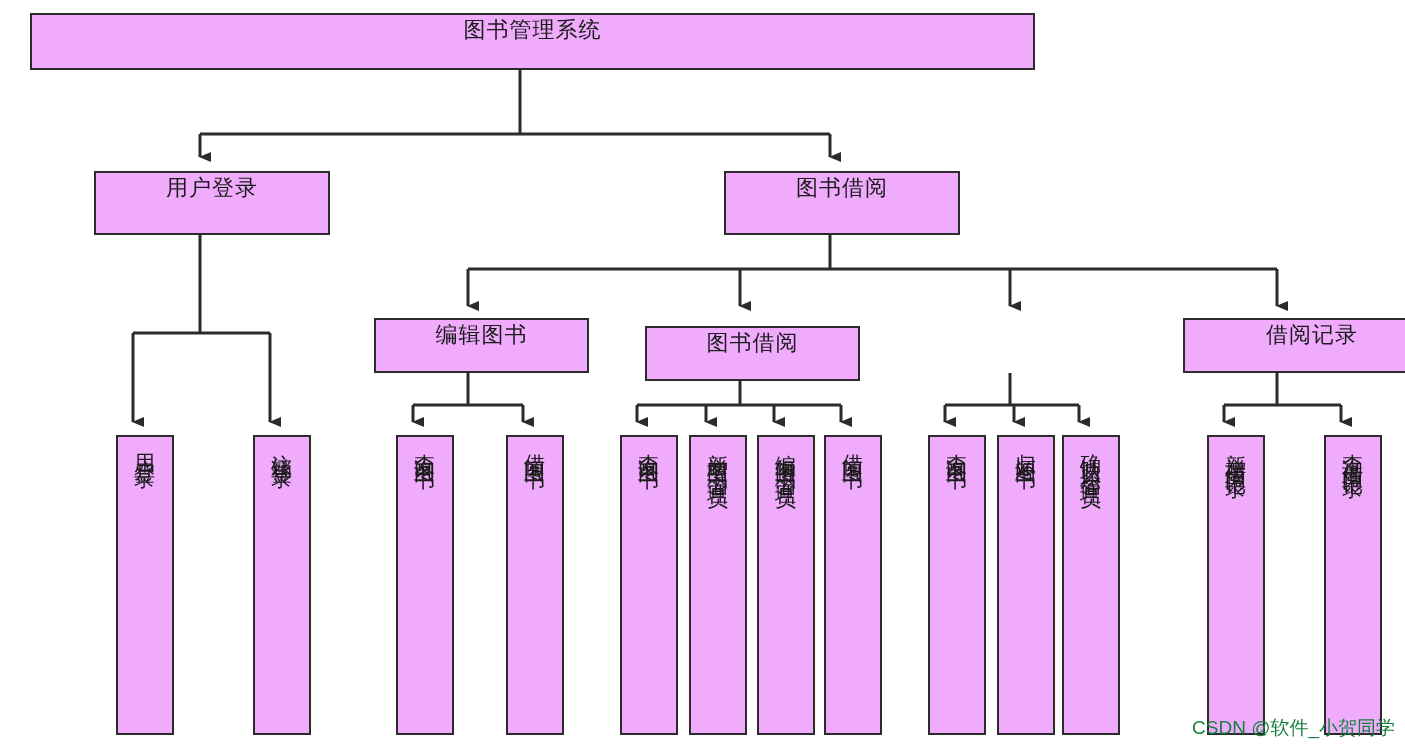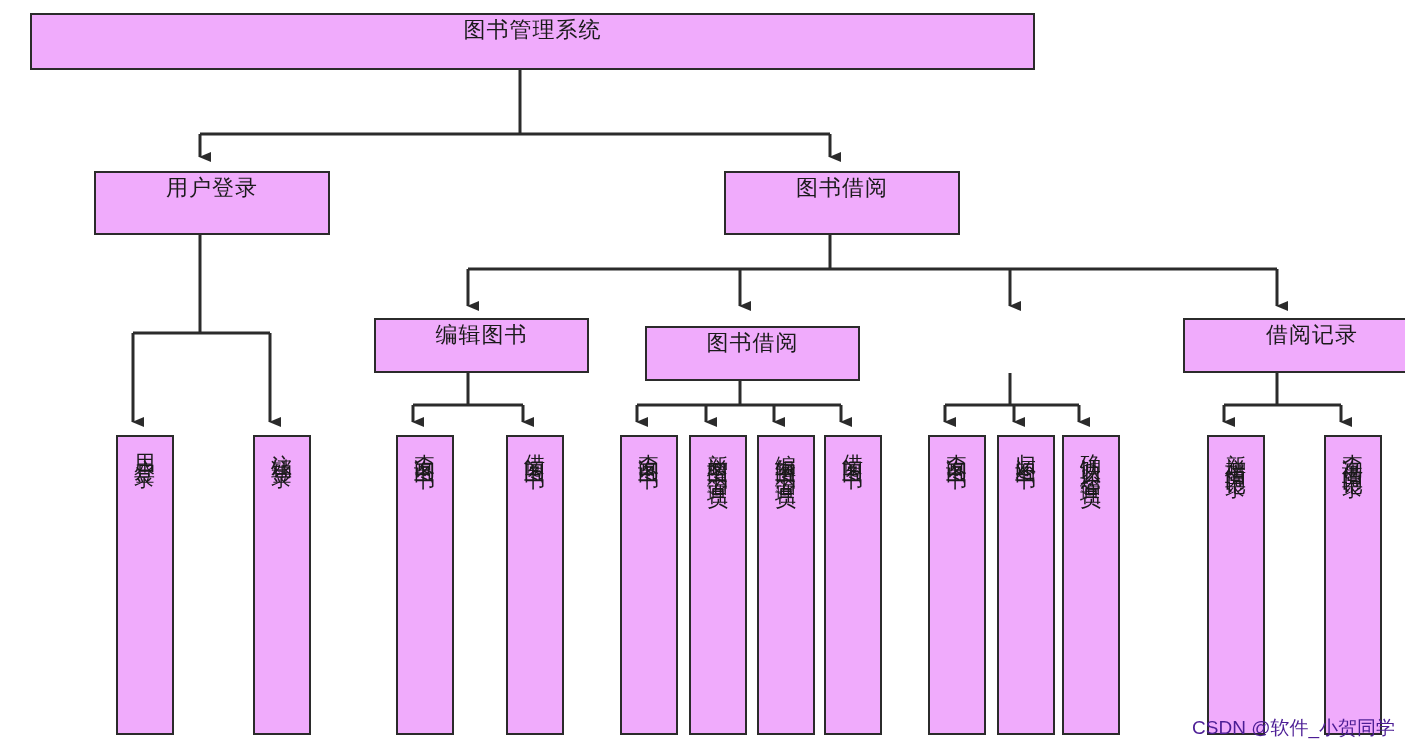--- a/index.html
+++ b/index.html
@@ -50,21 +50,21 @@
     letter-spacing: 5px;
     line-height: 1;
     white-space: nowrap;
     text-align: center;
   }
   .watermark {
     position: absolute;
     right: 10px;
     bottom: 6px;
     font-size: 19px;
-    color: #4c1d95;
+    color: #15803d;
     white-space: nowrap;
     z-index: 5;
     font-family: "Liberation Sans", "DejaVu Sans", sans-serif;
     text-align: center;
   }
 </style>
 </head>
 <body>
 
 <div id="canvas">

